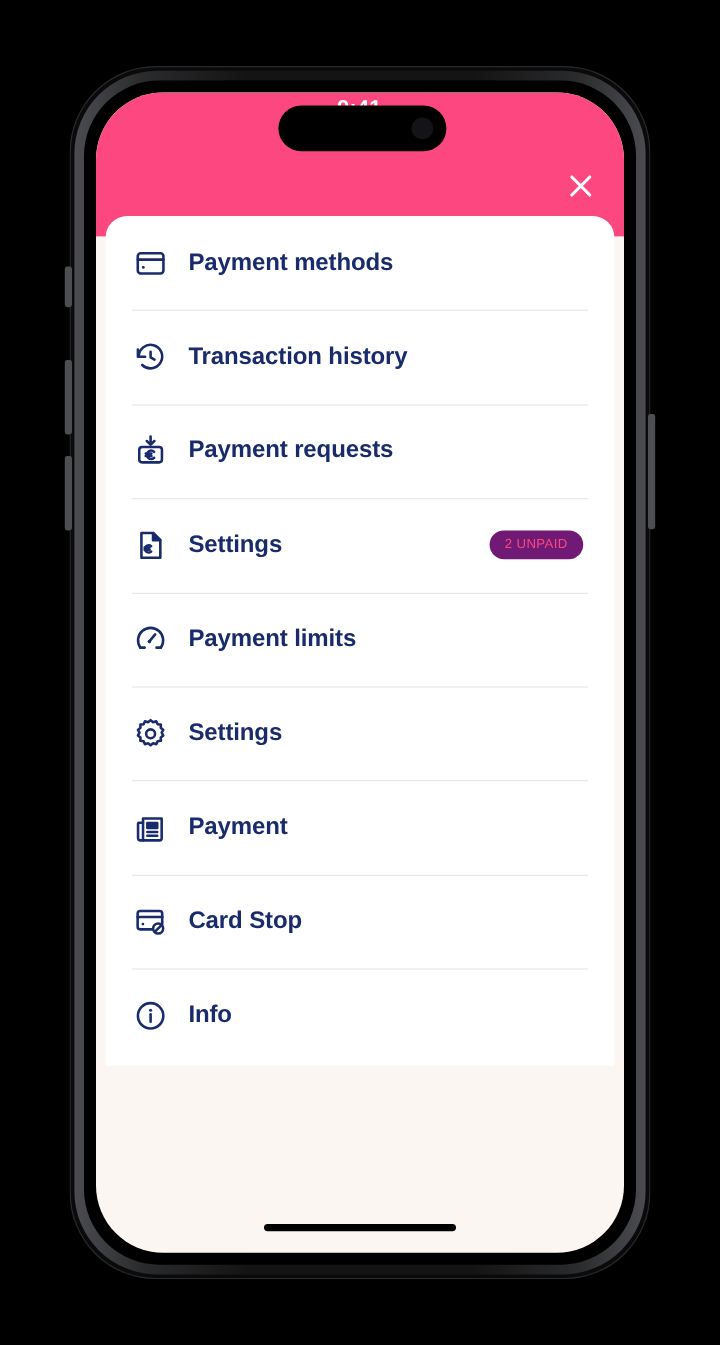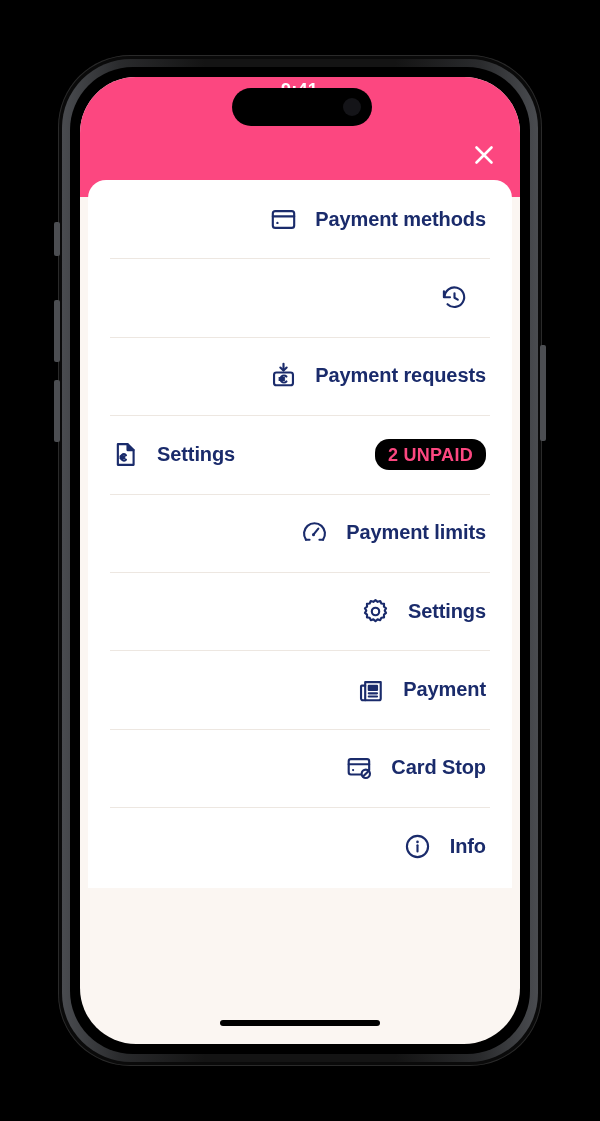--- a/index.html
+++ b/index.html
@@ -174,21 +174,20 @@
     overflow: hidden;
   }
 
   .menu-row {
     position: relative;
     height: 78.4px;
     display: flex;
     align-items: center;
     padding: 0 26px 0 22px;
     cursor: pointer;
-    justify-content: flex-end;
   }
   .menu-row + .menu-row::before {
     content: "";
     position: absolute;
     left: 22px;
     right: 22px;
     top: 0;
     height: 1px;
     background: #EDE7E1;
   }
@@ -203,24 +202,24 @@
   }
   .row-label {
     color: #1A2B6B;
     font-size: 20px;
     font-weight: bold;
     letter-spacing: -0.1px;
     white-space: nowrap;
   }
   .row-badge {
     margin-left: auto;
-    background: #000000;
+    background: #701a75;
     color: #FC4780;
-    font-size: 18px;
-    font-weight: bold;
+    font-size: 11px;
+    font-weight: normal;
     letter-spacing: 0.3px;
     padding: 7px 13px 6px;
     border-radius: 14px;
     line-height: 1;
   }
 
   
   .home-indicator {
     position: absolute;
     left: 50%;
@@ -310,20 +309,21 @@
       </div>
 
       <div class="menu-row">
         <span class="row-icon">
           <svg width="27" height="27" viewBox="0 0 24 24" fill="none" stroke="#1A2B6B" stroke-width="1.9" stroke-linecap="round" stroke-linejoin="round">
             <path d="M3.2 11.6 a8.7 8.7 0 1 1 2.6 6.3"></path>
             <path d="M2.6 6.4 V11.8 H8"></path>
             <path d="M12 8.2 V12.2 L14.9 13.9"></path>
           </svg>
         </span>
+        <span class="row-label">Transaction history</span>
       </div>
 
       <div class="menu-row">
         <span class="row-icon">
           <svg width="27" height="27" viewBox="0 0 24 24" fill="none" stroke="#1A2B6B" stroke-width="1.9" stroke-linecap="round" stroke-linejoin="round">
             <path d="M12 1.6 V7.2"></path>
             <path d="M9.2 4.9 L12 7.6 L14.8 4.9"></path>
             <rect x="3.6" y="9.3" width="16.8" height="11.4" rx="2.1"></rect>
             <path d="M14.6 12.9 a3.1 3.1 0 1 0 0 4.4"></path>
             <path d="M8.4 14.2 H12.6 M8.4 16 H12.6"></path>

